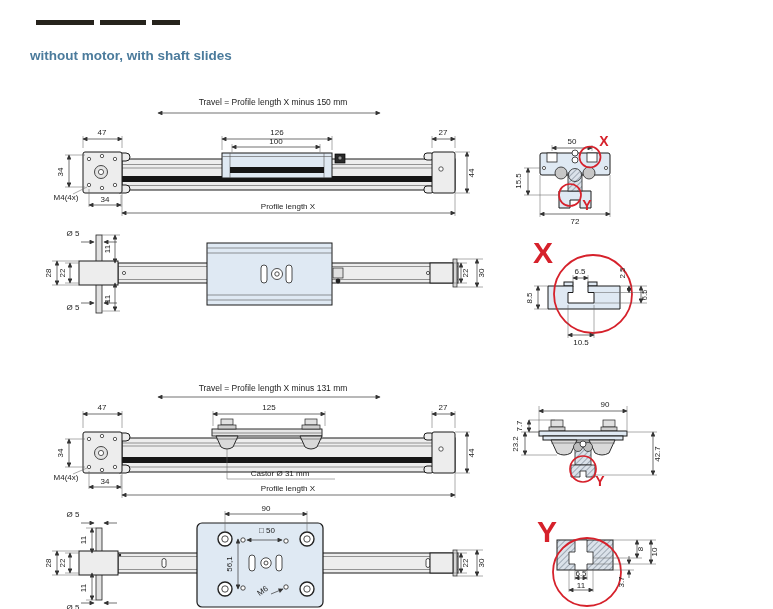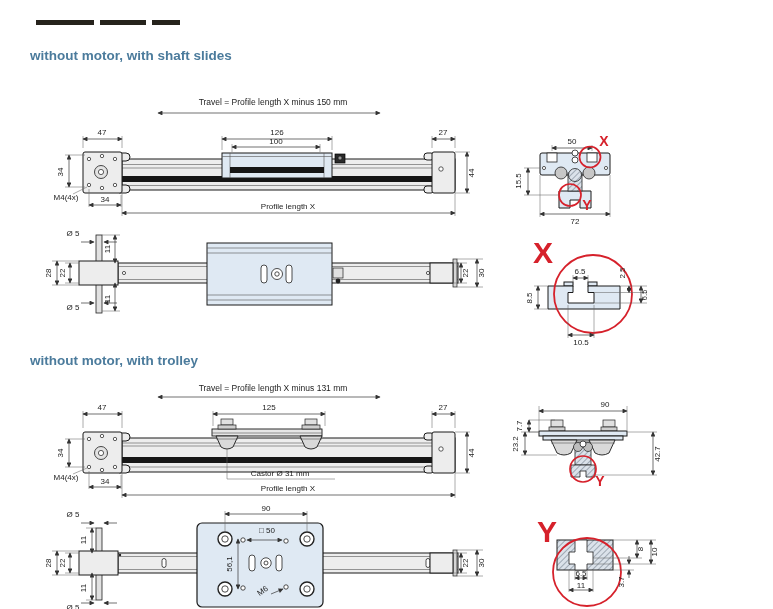--- a/index.html
+++ b/index.html
@@ -47,21 +47,20 @@
     </defs>
   </svg>
 
   <div class="clip-head">
     <span class="seg s1"></span>
     <span class="seg s2"></span>
     <span class="seg s3"></span>
   </div>
 
   <h2 class="hd" style="top:28px">without motor, with shaft slides</h2>
-  <h2 class="hd" style="top:333px">without motor, with trolley</h2>
 
   <svg class="dr" style="left:40px;top:68px" width="440" height="135" viewBox="0 0 440 135">
     <g>
       <text class="t9" x="233" y="17" text-anchor="middle">Travel = Profile length X minus 150 mm</text>
       <line class="dim" x1="118" y1="25" x2="340" y2="25" marker-start="url(#aS)" marker-end="url(#aE)"></line>
     </g>
     <g>
       <rect class="part" x="82" y="71" width="333" height="31"></rect>
       <line class="thin" x1="82" y1="76.5" x2="415" y2="76.5"></line>
       <line class="thin" x1="82" y1="80" x2="415" y2="80"></line>

